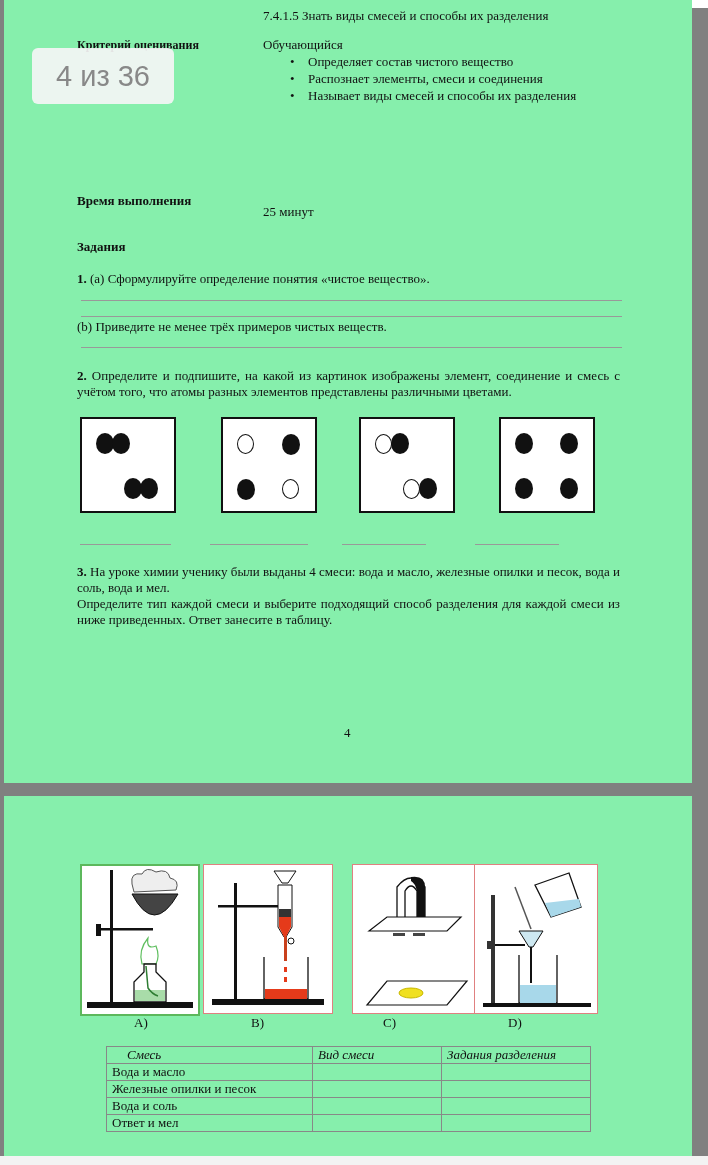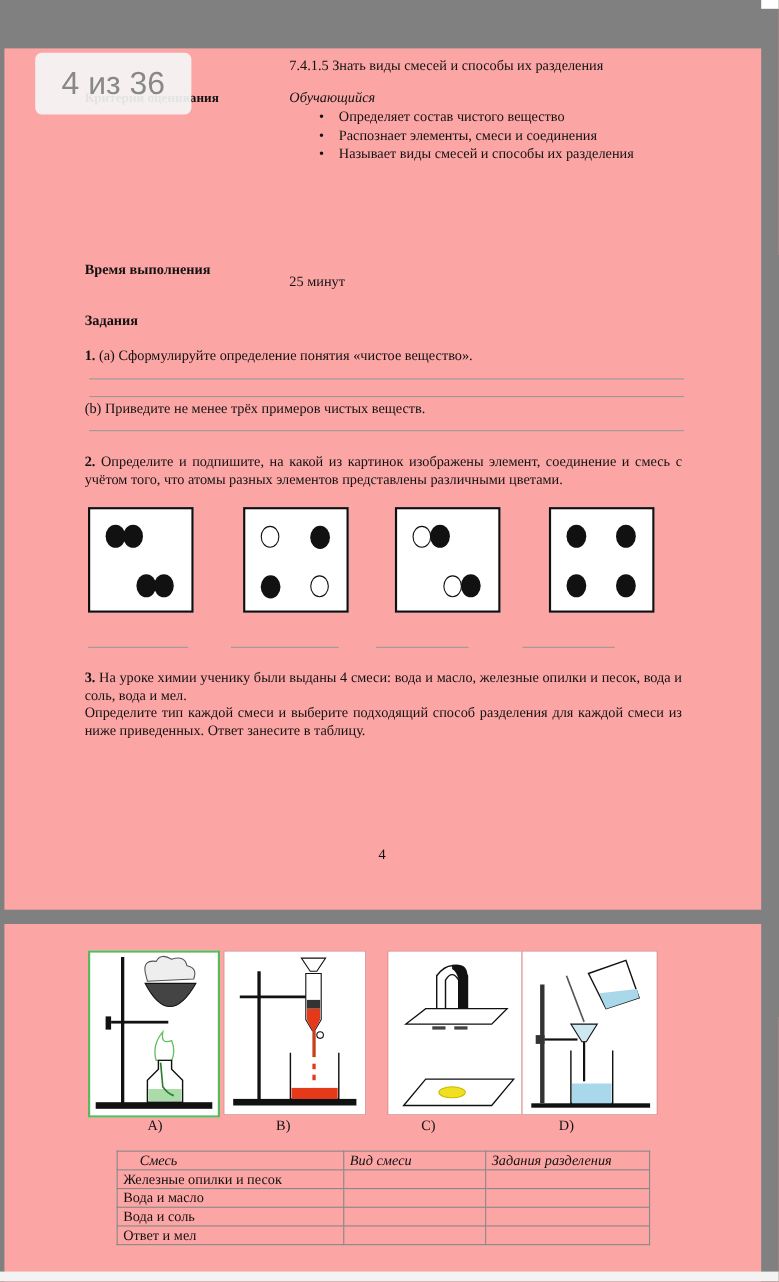--- a/index.html
+++ b/index.html
@@ -4,31 +4,31 @@
 <style>
   html, body { margin:0; padding:0; }
   body {
     width:708px; height:1165px; overflow:hidden;
     background:#808080;
     font-family:"Liberation Serif", "DejaVu Serif", serif;
     color:#111;
     position:relative;
   }
   .page {
-    position:absolute; background:#fca5a5;margin-top:44px;
+    position:absolute; background:#86efac;
   }
   #page1 { left:4px; top:0; width:688px; height:783px; }
   #page2 { left:4px; top:796px; width:688px; height:360px; }
   .bottom-bar { position:absolute; left:0; top:1156px; width:708px; height:9px; background:#f3f3f3; }
   .right-strip-top { position:absolute; left:692px; top:0; width:16px; height:8px; background:#fff; }
 
   .abs { position:absolute; }
   .t13 { font-size:13px; line-height:16px; }
   .bold { font-weight:bold; }
-  .ital { font-style:italic; }
+  .ital { }
 
   .page-counter {
     position:absolute; left:32px; top:48px; width:142px; height:56px;
     background:rgba(245,245,245,0.92); border-radius:6px;
     font-family:"Liberation Sans", "DejaVu Sans", sans-serif;
     font-size:29px; color:#888; line-height:56px; text-align:center;
   }
 
   ul.crit { position:absolute; left:286px; top:53px; margin:0; padding:0; list-style:none; }
   ul.crit li { font-size:13px; line-height:17px; position:relative; padding-left:18px; }
@@ -194,26 +194,26 @@
 <table class="mix">
   <thead>
     <tr>
       <th style="width:180px;padding-left:20px;">Смесь</th>
       <th style="width:118px;">Вид смеси</th>
       <th>Задания разделения</th>
     </tr>
   </thead>
   <tbody>
     <tr>
+      <td>Вода и масло</td>
+      <td></td>
+      <td></td>
+    </tr>
+    <tr>
       <td>Железные опилки и песок</td>
-      <td></td>
-      <td></td>
-    </tr>
-    <tr>
-      <td>Вода и масло</td>
       <td></td>
       <td></td>
     </tr>
     <tr>
       <td>Вода и соль</td>
       <td></td>
       <td></td>
     </tr>
     <tr>
       <td>Ответ и мел</td>

